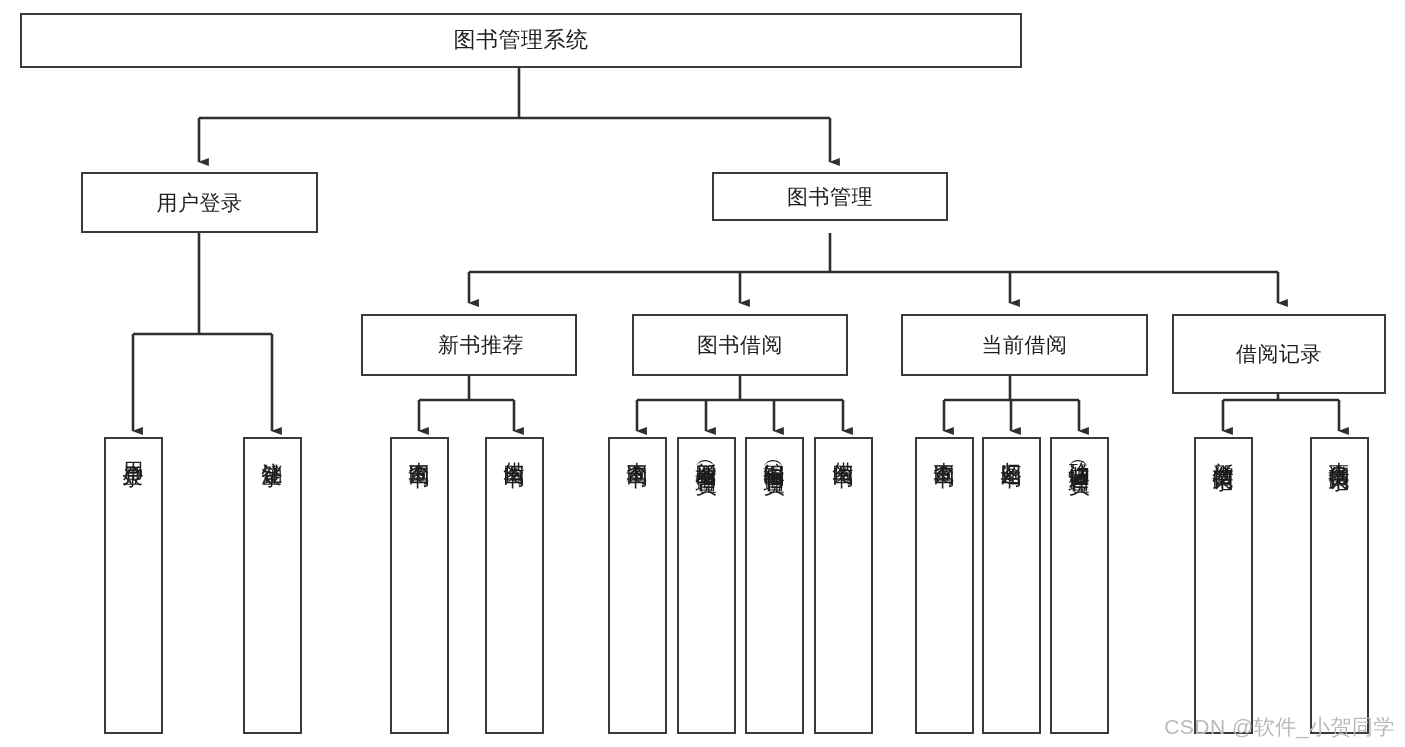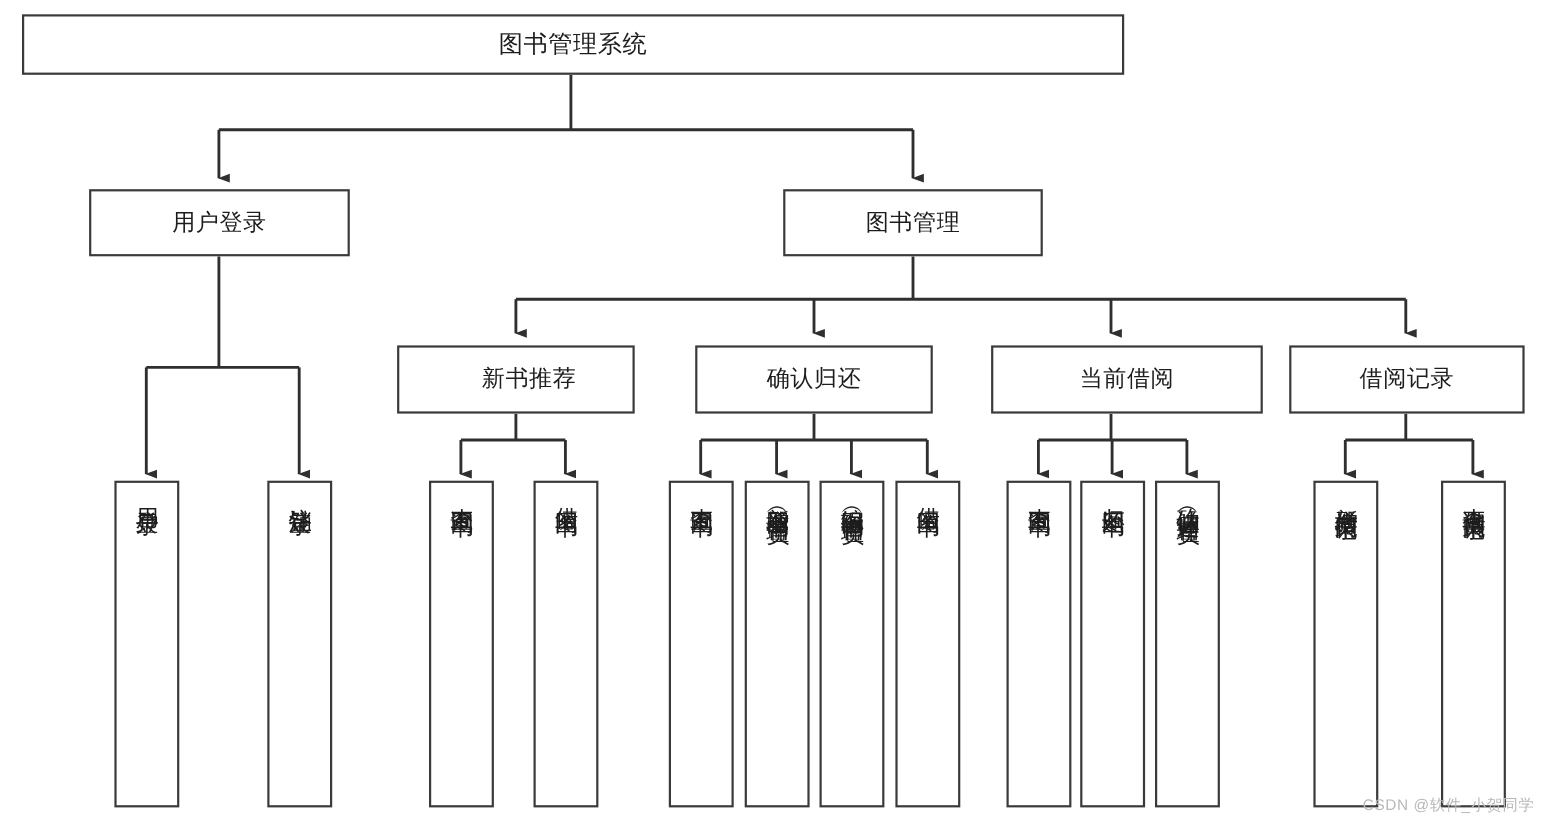--- a/index.html
+++ b/index.html
@@ -57,21 +57,21 @@
     text-orientation: upright;
     font-size: 21px;
     line-height: 1.0;
     letter-spacing: 2px;
     white-space: nowrap;
   }
   #watermark {
     position: absolute;
     right: 10px;
     bottom: 6px;
-    font-size: 14px;
+    font-size: 21px;
     color: #b9b9b9;
     letter-spacing: 0.5px;
     white-space: nowrap;
     z-index: 5;
   }
 </style>
 </head>
 <body>
 
 <div id="canvas">
@@ -129,37 +129,37 @@
   </svg>
 
   <div class="node h-node" id="node-root" style="left:20px; top:13px; width:1002px; height:55px;">
     <span class="lbl">图书管理系统</span>
   </div>
 
   <div class="node h-node" style="left:81px; top:172px; width:237px; height:61px;">
     <span class="lbl">用户登录</span>
   </div>
 
-  <div class="node h-node" style="left:712px; top:172px; width:236px; height:61px;">
+  <div class="node h-node" style="left:712px; top:172px; width:236px; height:49px;">
     <span class="lbl">图书管理</span>
   </div>
 
   <div class="node h-node" style="left:361px; top:314px; width:216px; height:62px;padding-left:24px;">
     <span class="lbl">新书推荐</span>
   </div>
 
   <div class="node h-node" style="left:632px; top:314px; width:216px; height:62px;">
-    <span class="lbl">确认归还</span>
+    <span class="lbl">图书借阅</span>
   </div>
 
   <div class="node h-node" style="left:901px; top:314px; width:247px; height:62px;">
     <span class="lbl">当前借阅</span>
   </div>
 
-  <div class="node h-node" style="left:1172px; top:314px; width:214px; height:62px;">
+  <div class="node h-node" style="left:1172px; top:314px; width:214px; height:80px;">
     <span class="lbl">借阅记录</span>
   </div>
 
   <div class="node v-node" style="left:104px; top:437px; width:59px; height:297px;">
     <span class="lbl">用户登录</span>
   </div>
   <div class="node v-node" style="left:243px; top:437px; width:59px; height:297px;">
     <span class="lbl">注销登录</span>
   </div>
 

